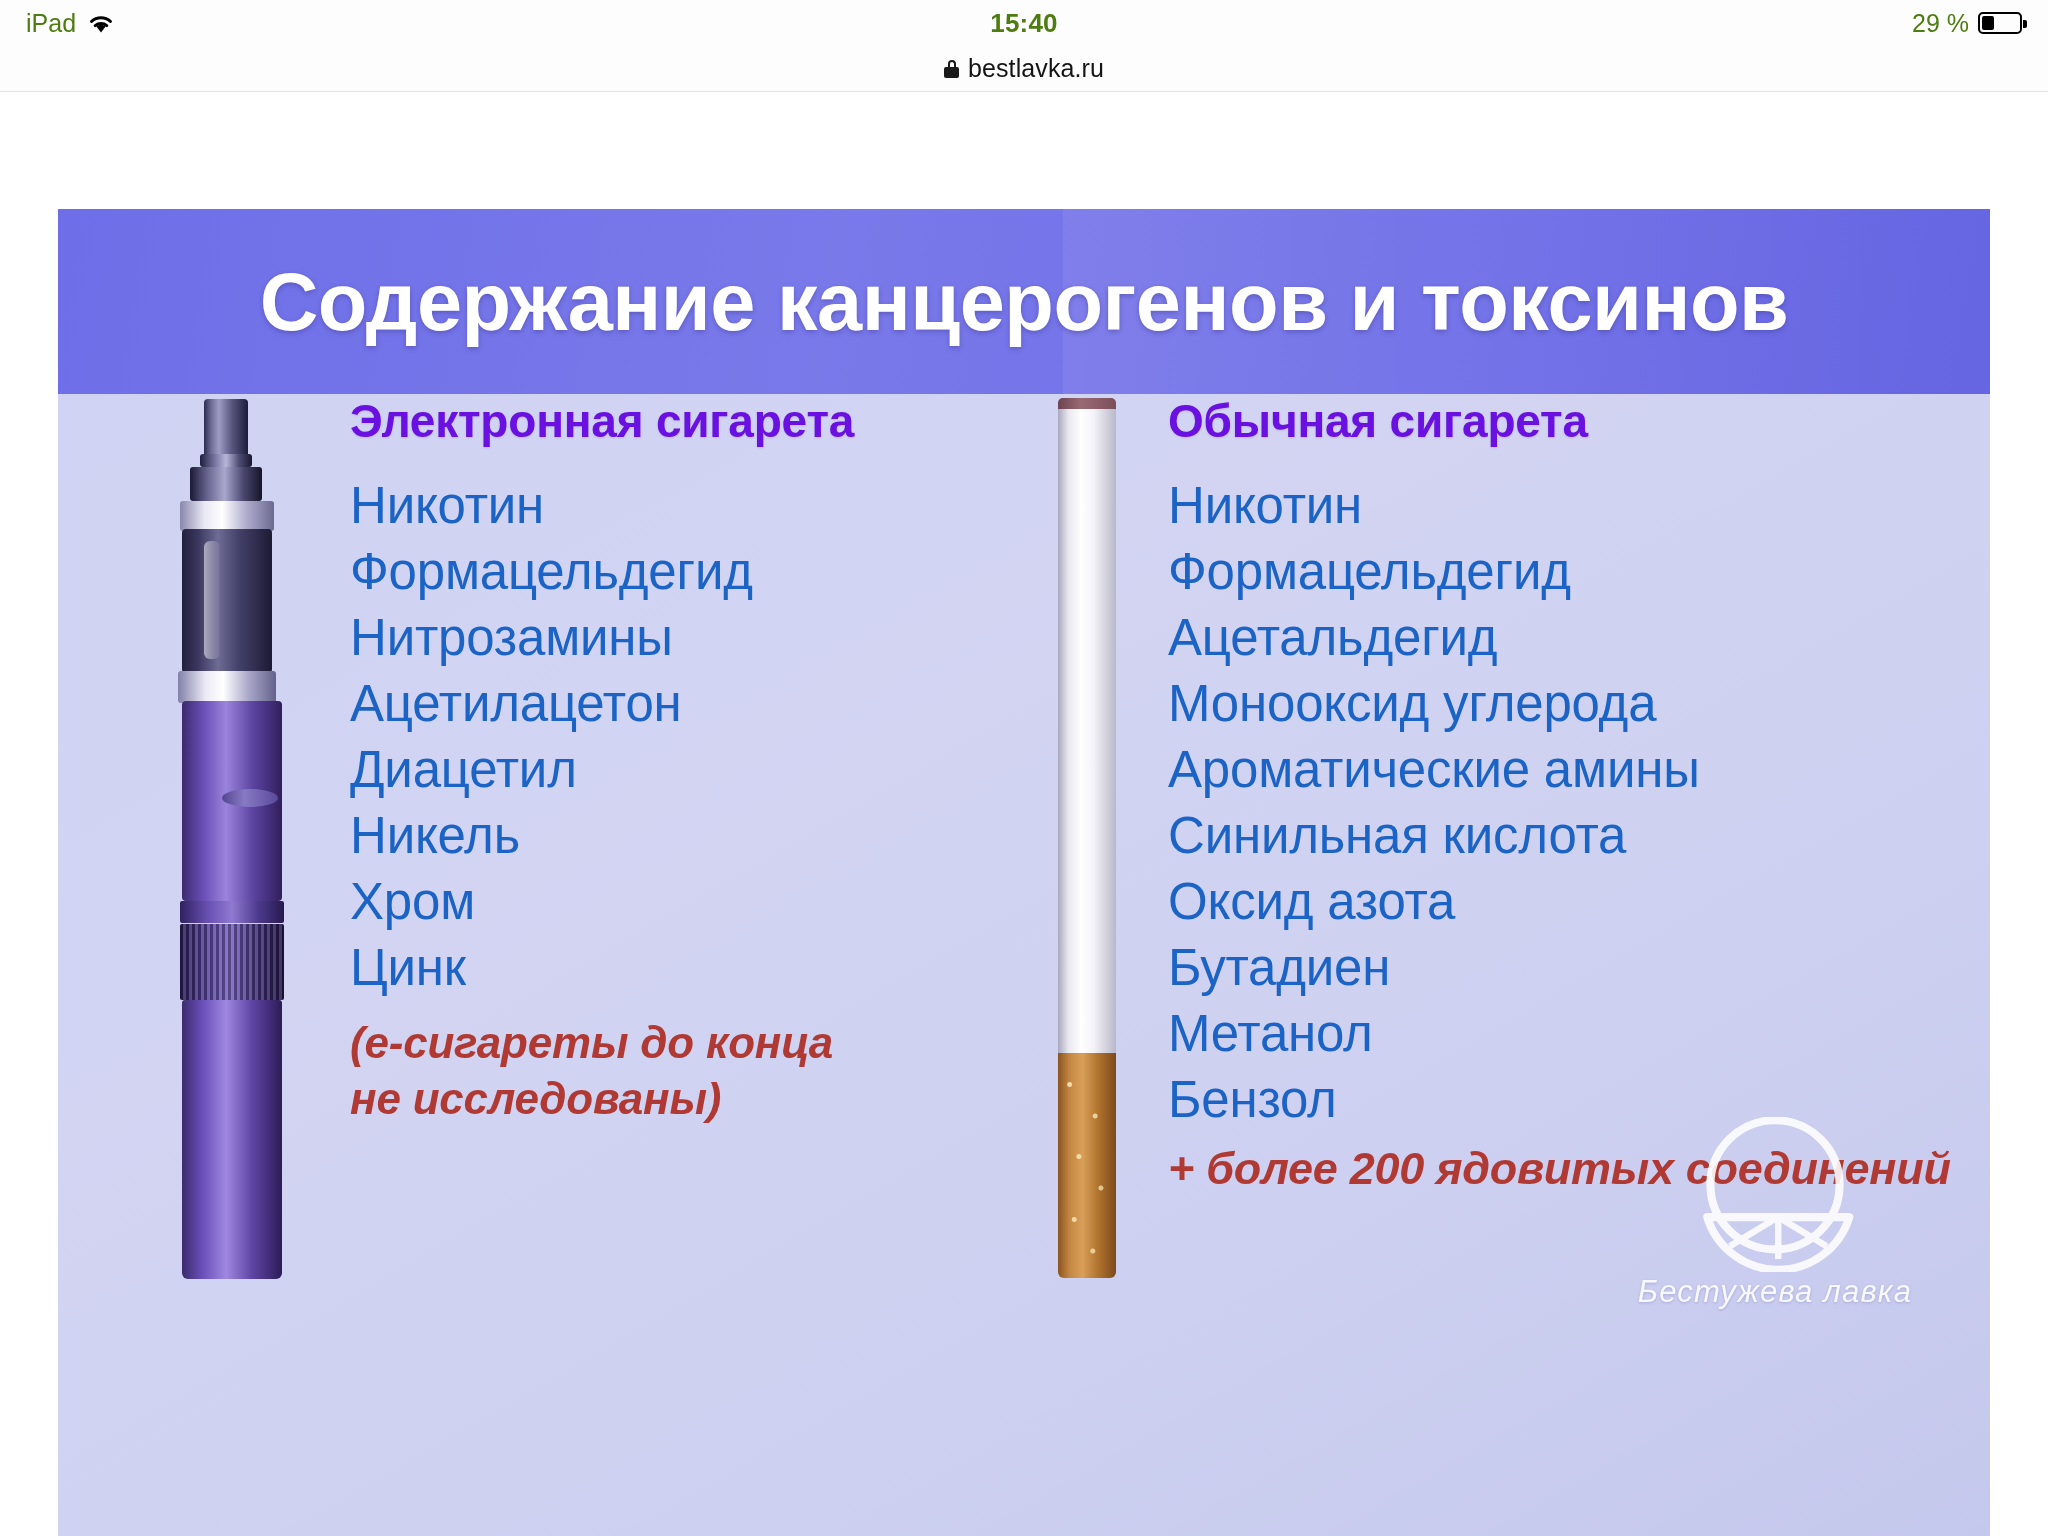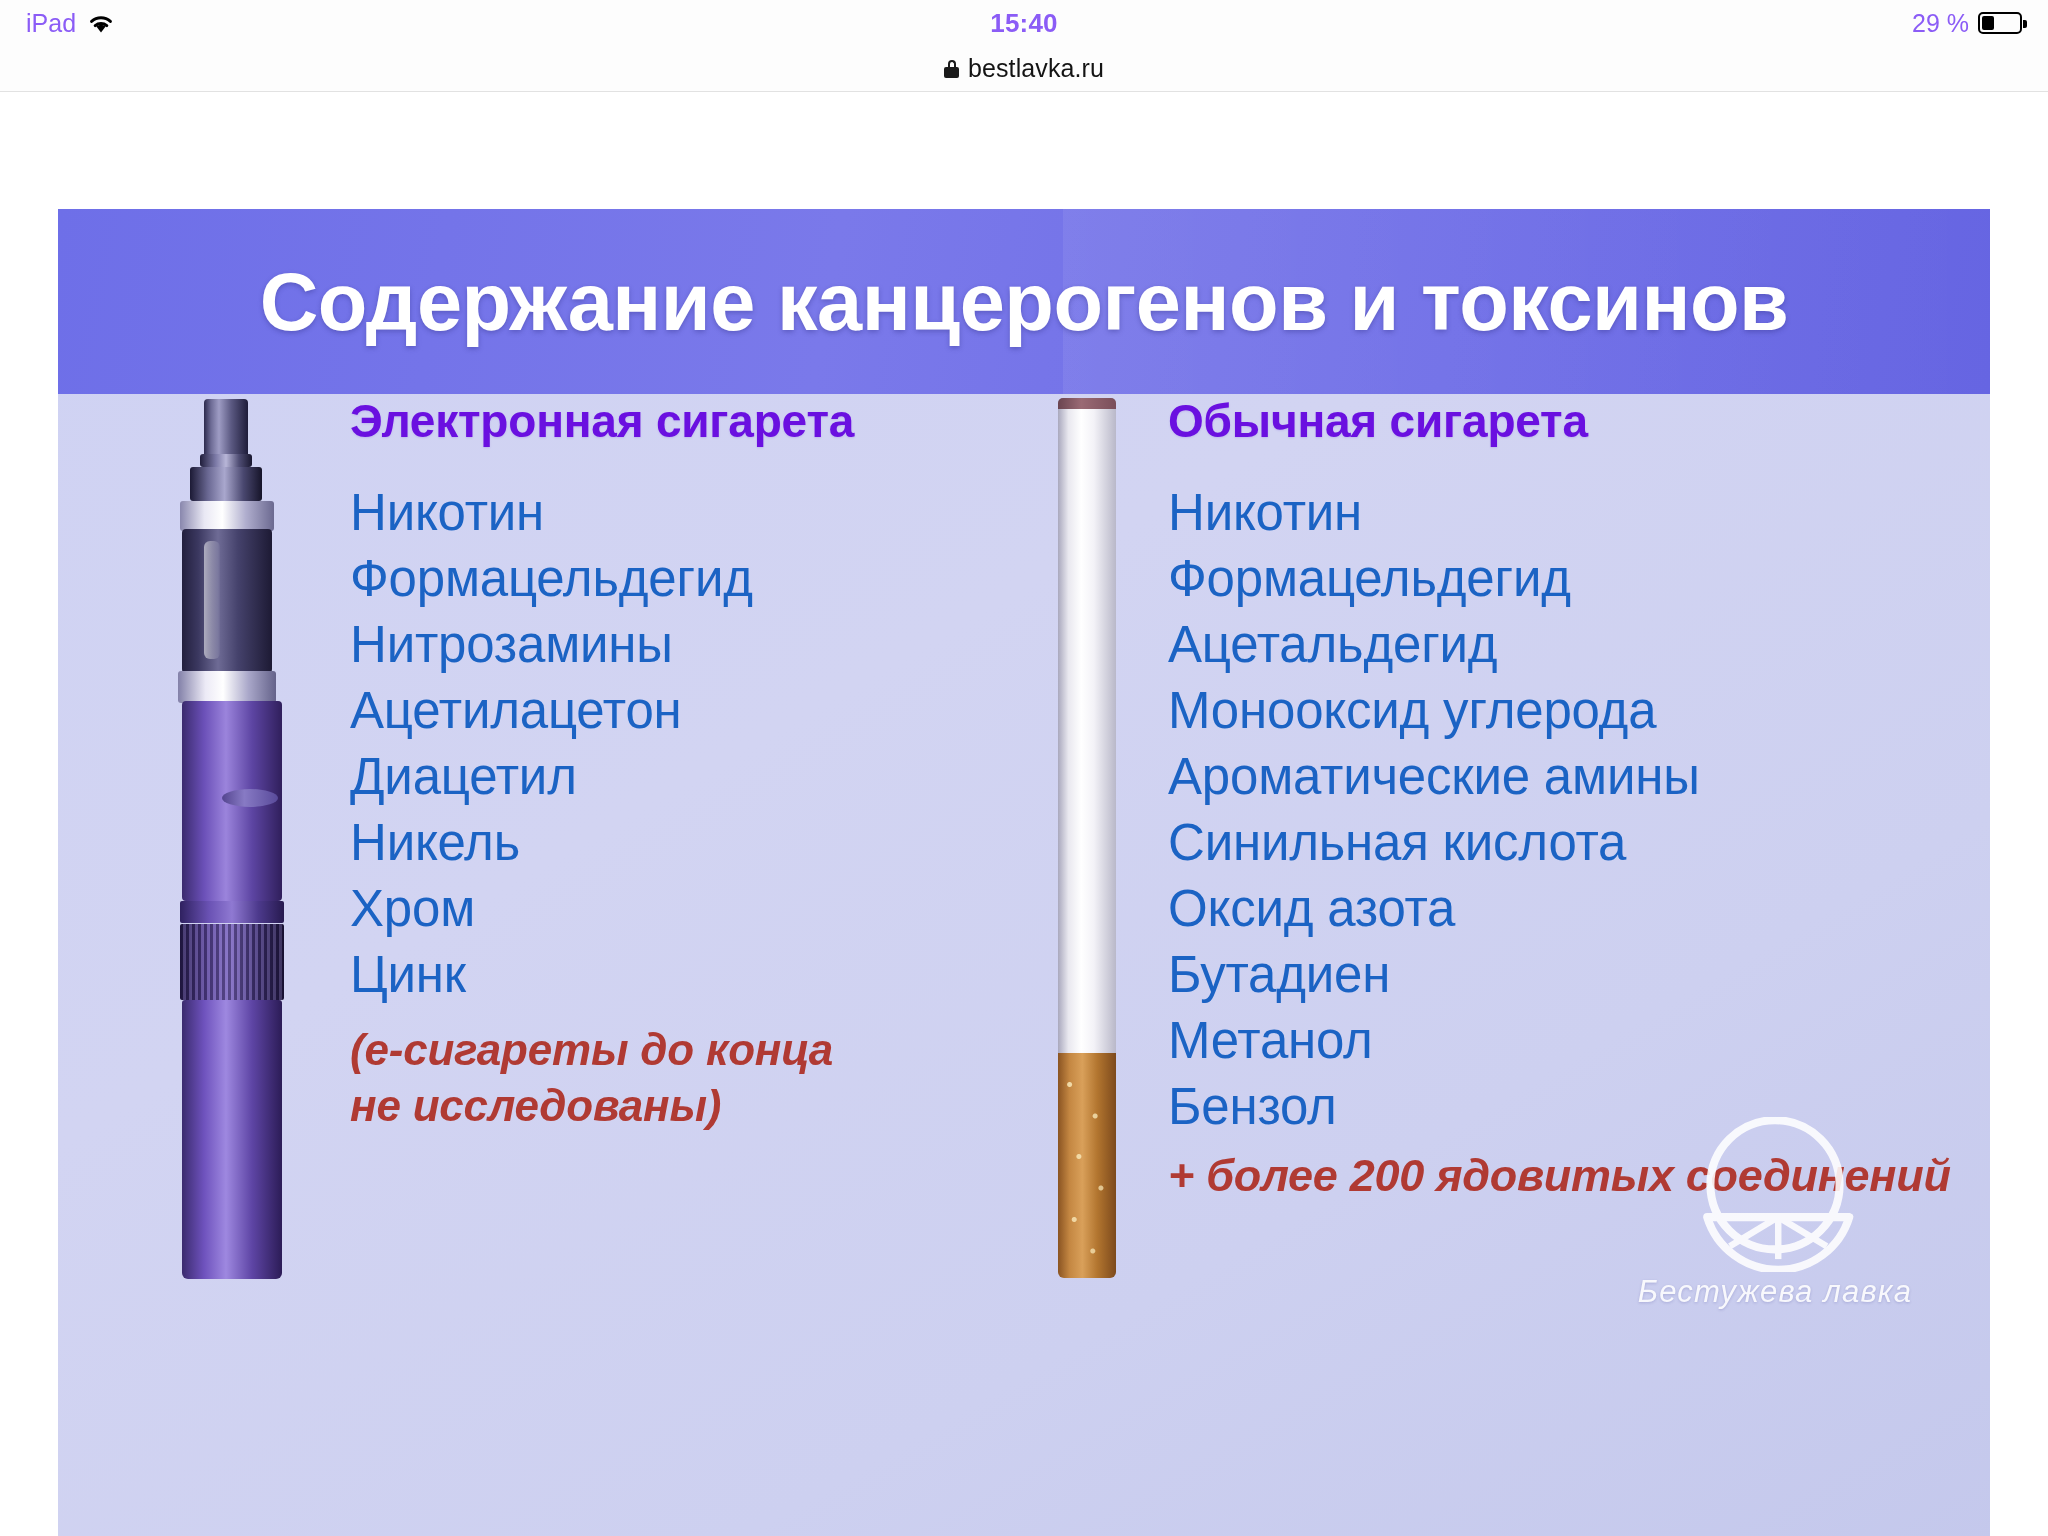--- a/index.html
+++ b/index.html
@@ -15,21 +15,21 @@
   
   .status-bar {
     position: absolute;
     top: 0; left: 0;
     width: 2048px;
     height: 46px;
     display: flex;
     align-items: center;
     padding: 0 26px;
     font-size: 25px;
-    color: #8b5cf6;
+    color: #4d7c0f;
     background: #fdfdfd;
   }
   .sb-left {
     display: flex;
     align-items: center;
     gap: 11px;
     flex: 0 0 auto;
     width: 400px;
   }
   .sb-center {
@@ -269,21 +269,21 @@
   .col { position: absolute; top: 0; }
   .col-left  { left: 292px;  width: 620px; }
   .col-right { left: 1110px; width: 790px; }
 
   .col-head {
     color: #6a10e0;
     font-size: 46px;
     font-weight: bold;
     letter-spacing: -0.2px;
     white-space: nowrap;
-    margin-bottom: 32px;
+    margin-bottom: 25px;
     text-shadow: 0 1px 2px rgba(120,80,220,0.2);
   }
   .chem-list { list-style: none; }
   .chem-list li {
     color: #1b63c4;
     font-size: 51px;
     line-height: 66px;
     letter-spacing: -0.2px;
     white-space: nowrap;
   }

